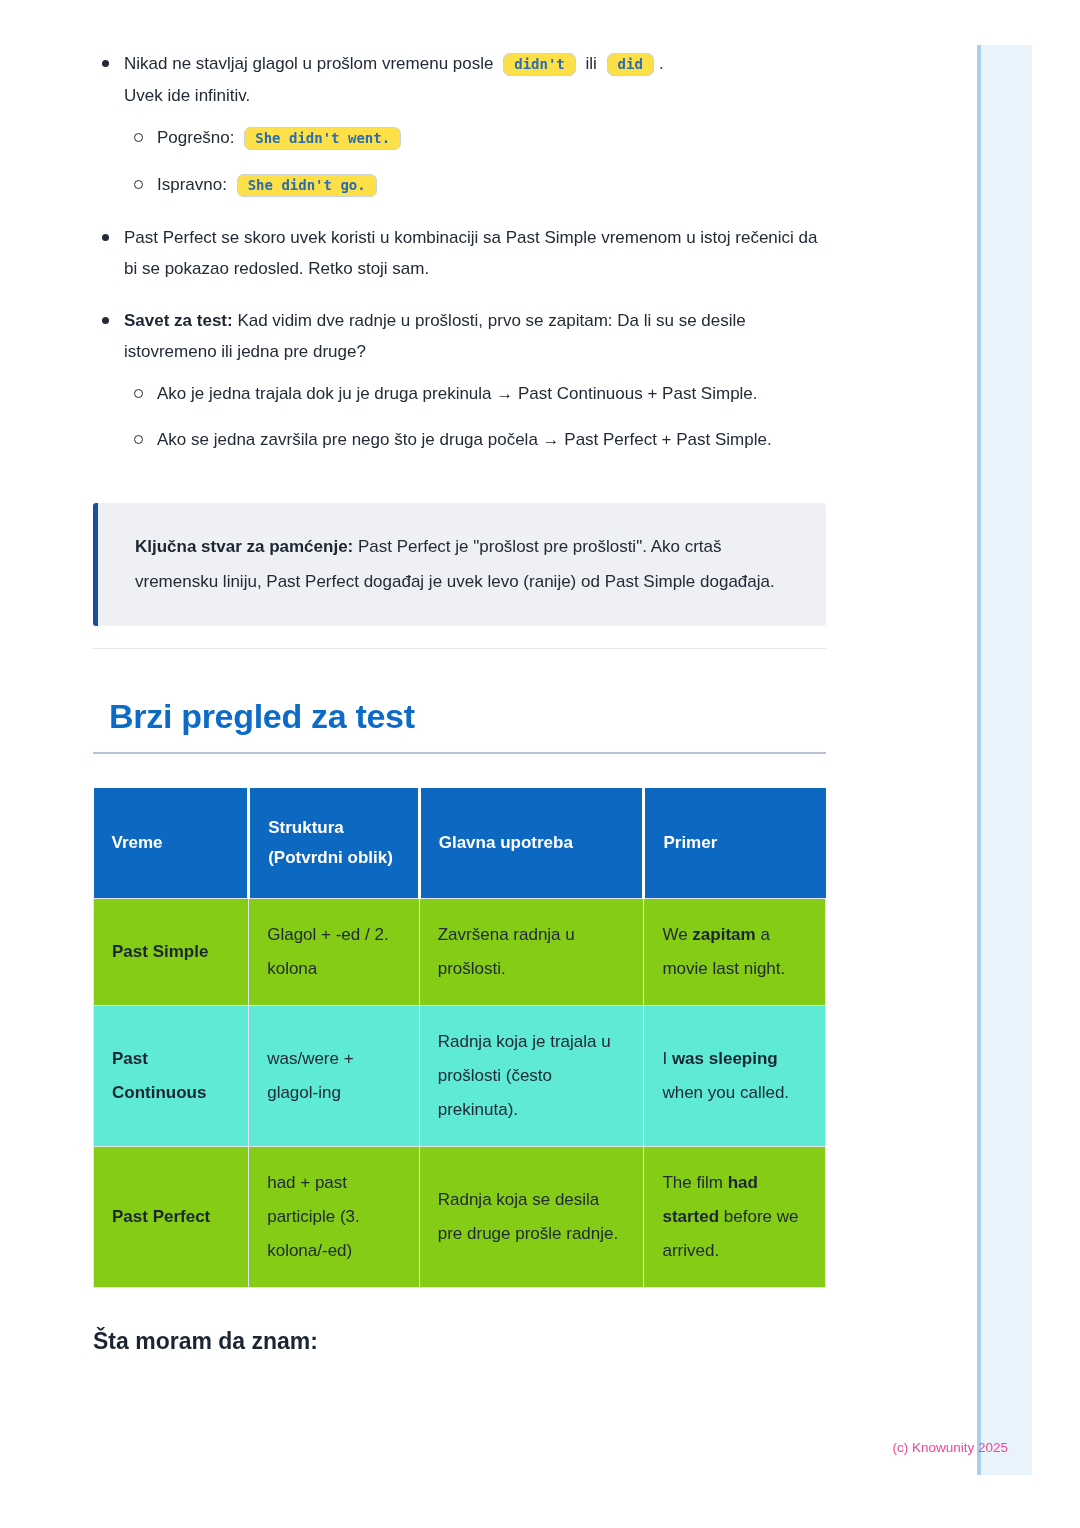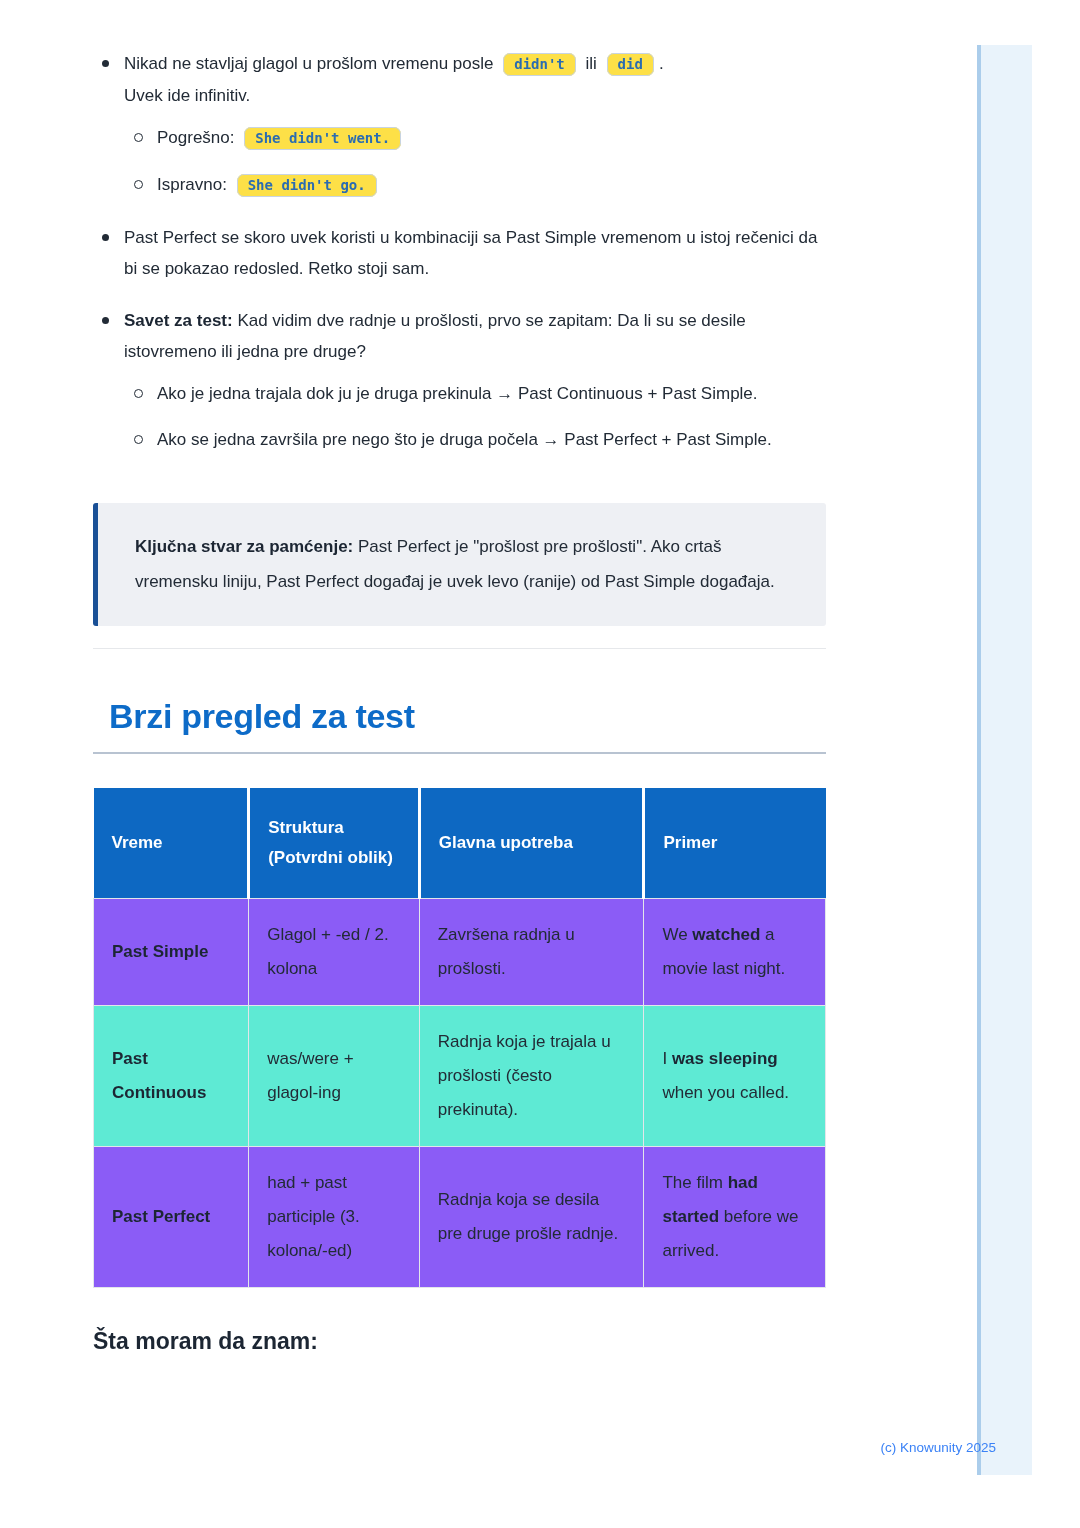--- a/index.html
+++ b/index.html
@@ -47,29 +47,29 @@
   hr.h2-rule{margin:16px 0 0;border:0;border-top:2px solid #b8c3d1;}
 
   table.summary{margin-top:34px;width:100%;border-collapse:collapse;}
   table.summary thead th{
     background:#0d68c2;color:#ffffff;text-align:left;font-size:17px;font-weight:bold;
     line-height:30px;padding:25px 18px;vertical-align:middle;
   }
   table.summary thead th + th{border-left:3px solid #ffffff;}
   table.summary tbody td{
     font-size:17px;line-height:34px;padding:19px 18px;border:1px solid #e2e6ea;
-    vertical-align:middle;background:#8b5cf6;
+    vertical-align:middle;background:#84cc16;
   }
   table.summary tr.alt td{background:#5eead4;}
   td.c-tense{font-weight:bold;color:#1c2633;}
 
   .footer-heading{margin-top:40px;font-size:23px;font-weight:bold;color:#1c2633;}
 
-  .watermark{position:absolute;top:1440px;right:84px;font-size:13.5px;
-    color:#3b82f6;z-index:5;}
+  .watermark{position:absolute;top:1440px;right:72px;font-size:13.5px;
+    color:#ec4899;z-index:5;}
 </style>
 </head>
 <body>
 
 <div class="page-strip"></div>
 
 <div class="content">
 
   <ul class="top">
 
@@ -138,21 +138,21 @@
         <th>Struktura (Potvrdni oblik)</th>
         <th>Glavna upotreba</th>
         <th>Primer</th>
       </tr>
     </thead>
     <tbody>
       <tr>
         <td class="c-tense">Past Simple</td>
         <td>Glagol + -ed / 2. kolona</td>
         <td>Završena radnja u prošlosti.</td>
-        <td><span>We </span><strong>watched</strong><span> a movie last night.</span></td>
+        <td><span>We </span><strong>zapitam</strong><span> a movie last night.</span></td>
       </tr>
       <tr class="alt">
         <td class="c-tense">Past Continuous</td>
         <td>was/were + glagol-ing</td>
         <td>Radnja koja je trajala u prošlosti (često prekinuta).</td>
         <td><span>I </span><strong>was sleeping</strong><span> when you called.</span></td>
       </tr>
       <tr>
         <td class="c-tense">Past Perfect</td>
         <td>had + past participle (3. kolona/-ed)</td>

